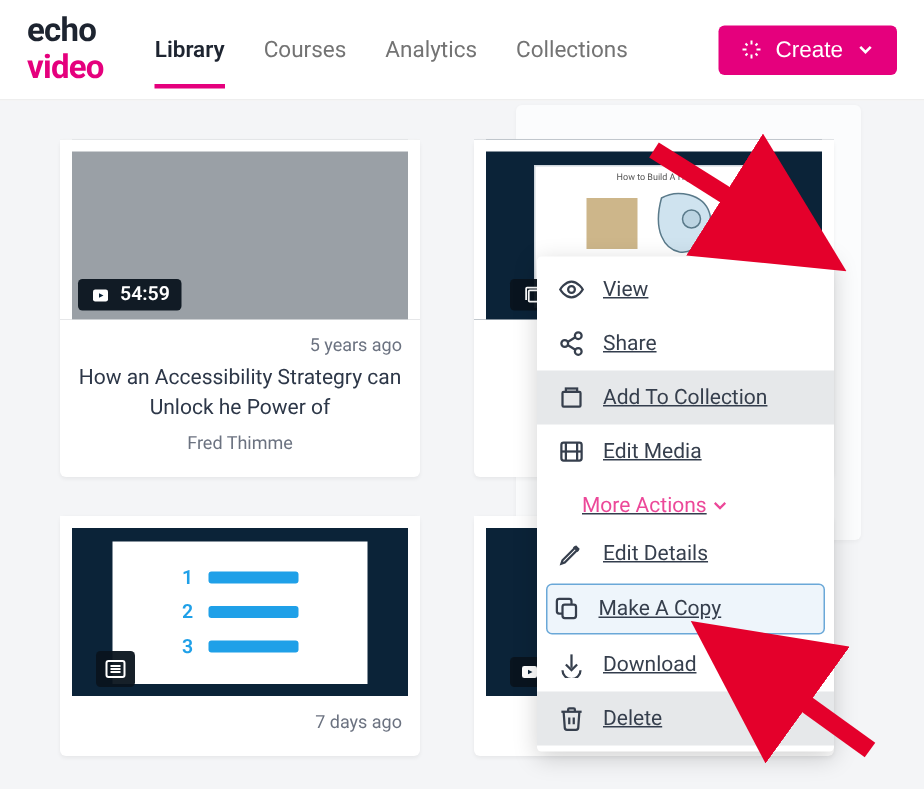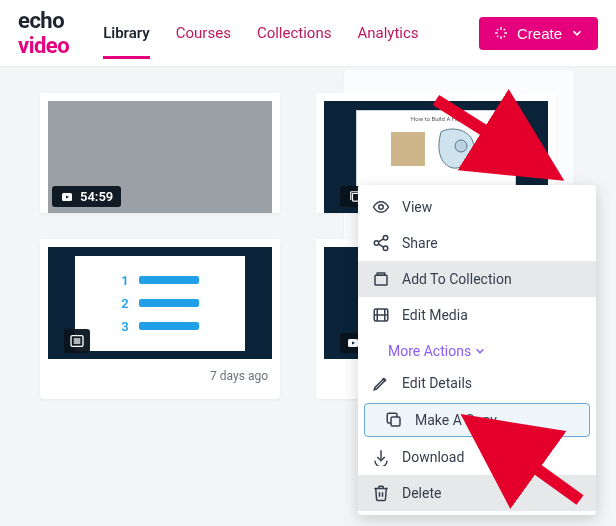--- a/index.html
+++ b/index.html
@@ -18,21 +18,21 @@
     align-items: center;
     padding: 8px 18px;
     gap: 24px;
     border-bottom: 1px solid #eee;
   }
   .logo { display: flex; align-items: baseline; font-weight: 700; font-size: 22px; flex-direction: column; }
   .logo .echo { color: #1d2430; letter-spacing: -0.5px; }
   .logo .video { color: #e5007d; letter-spacing: -0.5px; }
   .nav { display: flex; gap: 26px; flex: 1; margin-left: 10px; }
   .nav-item {
-    font-size: 15px; color: #be185d; padding: 8px 0; cursor: pointer; position: relative;
+    font-size: 15px; color: #737373; padding: 8px 0; cursor: pointer; position: relative;
   }
   .nav-item.active { color: #1d2430; font-weight: 600; }
   .nav-item.active::after {
     content: ""; position: absolute; left: 0; right: 0; bottom: -9px;
     height: 3px; background: #e5007d;
   }
   .create-btn {
     background: #e5007d; color: #fff; border: none; border-radius: 4px;
     padding: 8px 14px; font-size: 15px; font-weight: 500; display: flex; align-items: center; gap: 8px; cursor: pointer;
   }
@@ -83,42 +83,43 @@
   .card-title { text-align:center; font-size:14px; color:#2d3748; line-height:1.4; }
   .card-sub { font-size:12px; color:#6b7280; }
   
   .olgraphic { display:flex; flex-direction:column; gap:8px; }
   .olrow { display:flex; align-items:center; gap:10px; }
   .olrow .num { color:#1fa0e8; font-size:13px; font-weight:600; }
   .olrow .bar { width:60px; height:8px; background:#1fa0e8; border-radius:2px; }
   
   .menu {
     position: absolute;
-    left: 358px; top: 185px;
-    width: 238px;
+    left: 358px; top: 171px;
+    width: 198px;
     background: #fff;
     box-shadow: 0 4px 16px rgba(0,0,0,0.18);
     border-radius: 3px;
     z-index: 50;
     padding: 4px 0;
+    text-decoration: underline;
   }
   .menu-item {
     display:flex; align-items:center; gap:12px;
     padding: 9px 14px;
     font-size: 14px; color:#363f4d; cursor:pointer;
   }
   .menu-item.hovered { background:#e6e8ea; }
   .menu-item.highlighted {
     background:#eef5fb;
     border:1.5px solid #6aa8d8;
     border-radius:4px;
     margin: 2px 6px;
-    padding: 7px 20px;
-  }
-  .menu-sep { padding: 10px 14px 6px 30px; font-size:14px; color:#8b5cf6; display:flex; align-items:center; gap:2px;}
+    padding: 7px 4px;
+  }
+  .menu-sep { padding: 10px 14px 6px 30px; font-size:14px; color:#ec4899; display:flex; align-items:center; gap:2px;}
   .ico { width:18px; height:18px; display:flex; align-items:center; justify-content:center; color:#363f4d; flex-shrink:0;}
   .arrow-annot {
     position:absolute; z-index:60; pointer-events:none;
   }
   
   .slide {
     width: 160px; height: 95px; background:#fff; border:1px solid #cfd6dc;
     display:flex; flex-direction:column; align-items:center; padding:4px; gap:2px;
   }
   .slide .t { font-size:6px; color:#555;}
@@ -139,22 +140,22 @@
 <body>
 
 <div class="topbar">
   <div class="logo">
     <span class="echo">echo</span>
       <span class="video">video</span>
   </div>
   <div class="nav">
     <div class="nav-item active">Library</div>
     <div class="nav-item">Courses</div>
+    <div class="nav-item">Analytics</div>
     <div class="nav-item">Collections</div>
-    <div class="nav-item">Analytics</div>
   </div>
   <button class="create-btn">
     <svg width="16" height="16" viewBox="0 0 24 24" fill="none" stroke="#fff" stroke-width="2">
         <path d="M12 3v4M12 17v4M3 12h4M17 12h4M6 6l2 2M16 16l2 2M6 18l2-2M16 8l2-2"></path>
       </svg>
     <span>Create</span>
     <svg width="14" height="14" viewBox="0 0 24 24" fill="none" stroke="#fff" stroke-width="3">
         <polyline points="6 9 12 15 18 9"></polyline>
       </svg>
   </button>
@@ -166,20 +167,25 @@
 
   <div class="card">
     <div class="thumb" style="background:#9aa0a6;">
       <div class="badge">
         <svg width="14" height="12" viewBox="0 0 24 24" fill="#fff">
             <rect x="2" y="4" width="20" height="16" rx="3" fill="#fff"></rect>
             <polygon points="10,9 16,12 10,15" fill="#0b2338"></polygon>
           </svg>
         <span>54:59</span>
       </div>
+    </div>
+    <div class="card-body">
+      <div class="meta-row">5 years ago</div>
+      <div class="card-title">How an Accessibility Strategry can Unlock he Power of</div>
+      <div class="card-sub">Fred Thimme</div>
     </div>
   </div>
 
   <div class="card" style="z-index:2;">
     <div class="thumb dark">
       <div class="slide">
         <div class="t">How to Build A Hip</div>
         <div class="row">
           <div class="box"></div>
           <svg class="map" viewBox="0 0 50 50">

